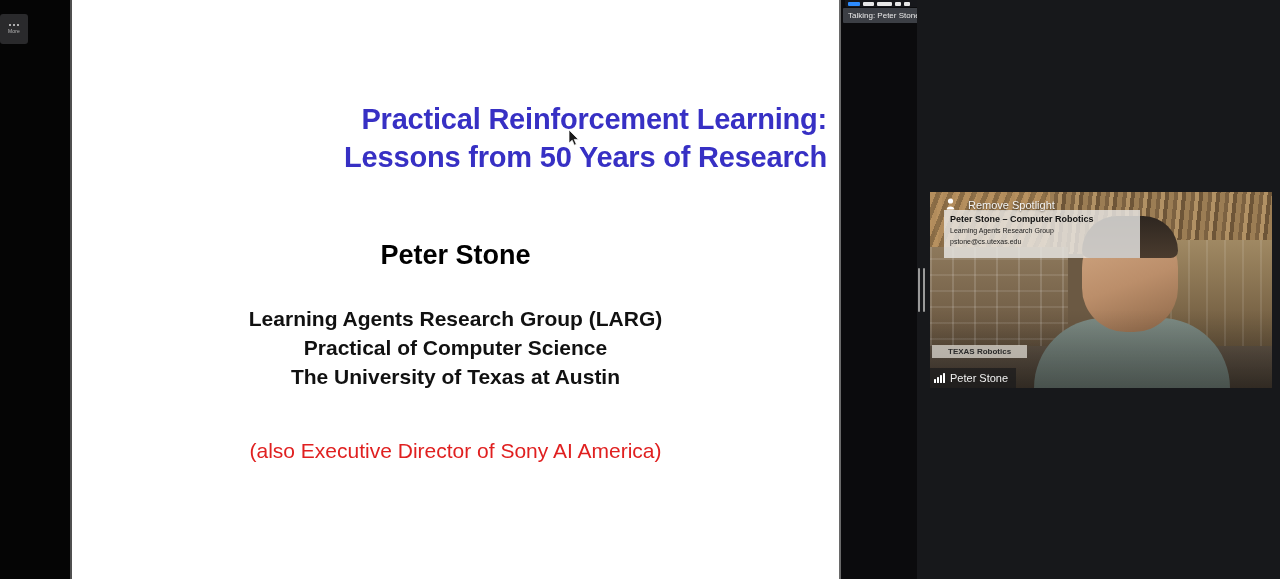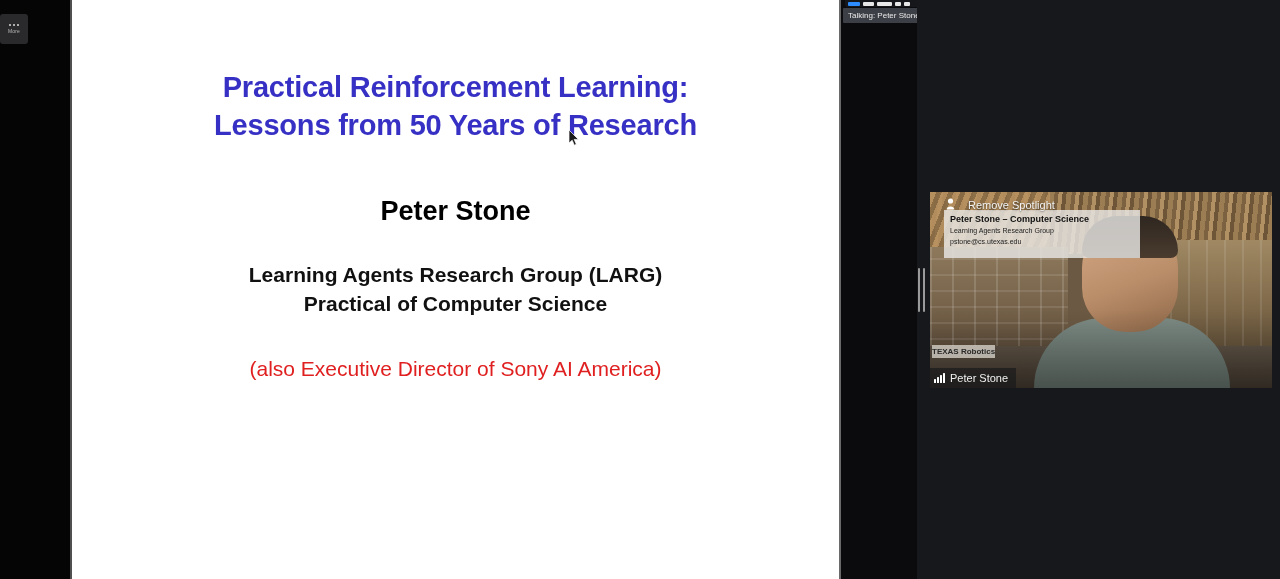--- a/index.html
+++ b/index.html
@@ -73,22 +73,23 @@
     width: 767px; height: 579px;
     background: #ffffff;
     text-align: center;
   }
   .slide-title {
     color: #3730c4;
     font-weight: bold;
     font-size: 29px;
     line-height: 38px;
     letter-spacing: -0.2px;
-    margin: 0;
-    padding-top: 68px;
+    margin: 12px;
+    padding-top: 88px;
+    text-align: right;
   }
   .slide-title .l2 { display: block; }
   .slide-author {
     color: #000000;
     font-weight: bold;
     font-size: 27px;
     line-height: 32px;
     margin: 0;
     padding-top: 51px;
   }
@@ -97,21 +98,21 @@
     font-size: 21px;
     line-height: 29px;
     margin: 0;
     padding-top: 33px;
   }
   .slide-affil span { display: block; font-weight: bold; }
   .slide-note {
     color: #e02020;
     font-size: 21px;
     line-height: 28px;
-    margin: 7px;
+    margin: 16px;
     padding-top: 30px;
   }
 
   
   .cursor {
     position: absolute;
     left: 569px; top: 130px;
     width: 11px; height: 16px;
     pointer-events: none;
   }
@@ -313,21 +314,21 @@
     font-size: 7px;
     color: #222;
     line-height: 11px;
     white-space: nowrap;
   }
 
   
   .texas-sign {
     position: absolute;
     left: 2px; bottom: 30px;
-    padding: 1px 0;
+    padding: 1px 16px;
     background: rgba(226,222,214,.72);
     color: #2b2b2b;
     font-size: 8px;
     line-height: 11px;
     font-weight: bold;
     white-space: nowrap;
   }
 
   
   .spotlight-tip {
@@ -396,20 +397,21 @@
   <div class="share-region">
     <div class="slide">
       <h1 class="slide-title">
         <span class="l1">Practical Reinforcement Learning:</span>
         <span class="l2">Lessons from 50 Years of Research</span>
       </h1>
       <h2 class="slide-author">Peter Stone</h2>
       <p class="slide-affil">
         <span>Learning Agents Research Group (LARG)</span>
         <span>Practical of Computer Science</span>
+        <span>The University of Texas at Austin</span>
       </p>
       <p class="slide-note">(also Executive Director of Sony AI America)</p>
     </div>
   </div>
 
   <svg class="cursor" viewBox="0 0 11 16">
     <polygon points="0,0 0,13 3.2,10.2 5.3,15.2 7.3,14.3 5.2,9.4 9.4,9.4" fill="#1a1a1a" stroke="#ffffff" stroke-width="0.7"></polygon>
   </svg>
 
   <div class="slide-edge-left"></div>
@@ -440,21 +442,21 @@
     <div class="vt-right"></div>
     <div class="vt-floor"></div>
     <div class="vt-person-body"></div>
     <div class="vt-person-head"></div>
     <div class="vt-person-hair"></div>
     <div class="vt-shade"></div>
 
     <div class="texas-sign">TEXAS Robotics</div>
 
     <div class="namecard">
-      <div class="nc-name">Peter Stone – Computer Science</div>
+      <div class="nc-name">Peter Stone – Computer Robotics</div>
       <div class="nc-group">Learning Agents Research Group</div>
       <div class="nc-email">pstone@cs.utexas.edu</div>
     </div>
 
     <div class="spotlight-tip">
       <svg class="ico" viewBox="0 0 9 12">
         <circle cx="4.5" cy="3" r="2.6" fill="#ffffff"></circle>
         <path d="M0.6 11.6 C0.6 7.6 8.4 7.6 8.4 11.6 Z" fill="#ffffff"></path>
       </svg>
       <span>Remove Spotlight</span>

